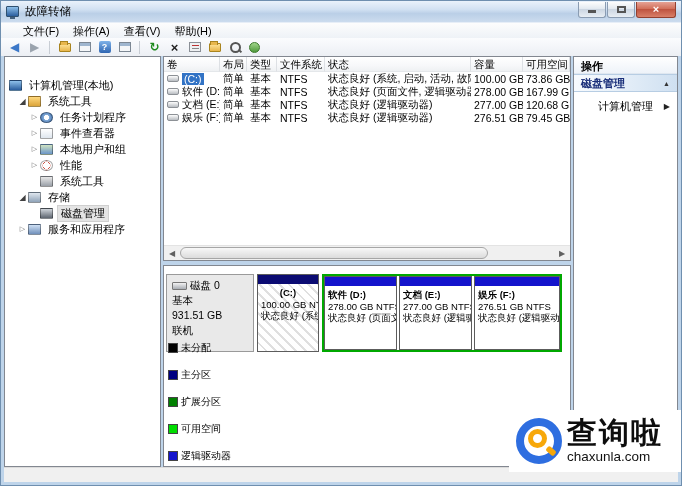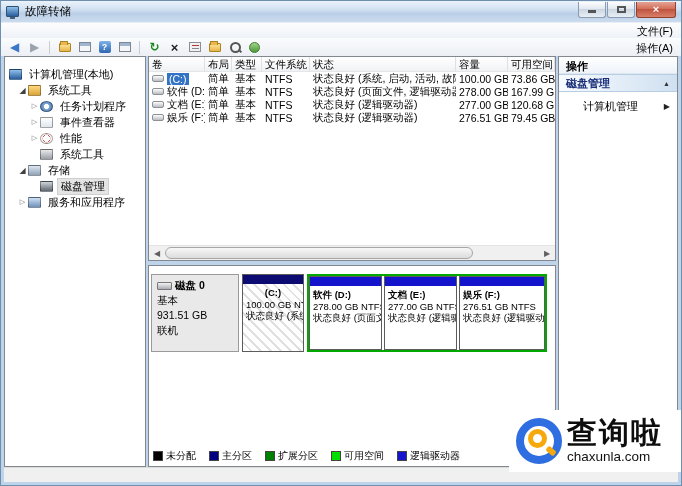--- a/index.html
+++ b/index.html
@@ -16,22 +16,22 @@
   .title-text{font-size:11.5px;margin-left:6px;}
   .caption{margin-left:auto;display:flex;gap:1px;align-items:flex-start;margin-top:-4px;}
   .cap{width:28px;height:16px;border:1px solid #8a9cb2;border-top:none;
     border-radius:0 0 3px 3px;display:flex;align-items:center;justify-content:center;
     background:linear-gradient(#fdfdfd,#e2e9f0 45%,#ccd6e2 50%,#e8eef4);font-size:9px;color:#333;}
   .cap .glyph-min{width:8px;height:3px;background:#555;margin-top:5px;}
   .cap .glyph-max{width:9px;height:7px;border:2px solid #555;}
   .cap.close{width:40px;color:#fff;border-color:#93402f;font-weight:bold;font-size:11px;
     background:linear-gradient(#e5a295,#d2705a 45%,#bf5440 50%,#d97f68);}
   
-  .menubar{height:16px;background:linear-gradient(#fdfdfd,#eef2f7);display:flex;align-items:flex-end;
-    padding:0 1px;font-size:11px;border-top:1px solid #e7eef7;flex-direction:column;}
+  .menubar{height:16px;background:linear-gradient(#fdfdfd,#eef2f7);display:flex;align-items:flex-start;
+    padding:0 15px;font-size:11px;border-top:1px solid #e7eef7;}
   .menu-item{padding:1px 7px;}
   .toolbar{height:18px;background:linear-gradient(#fbfcfe,#eceff4);display:flex;align-items:center;
     padding:0 5px;gap:3px;}
   .tsep{width:1px;height:13px;background:#c8cdd4;margin:0 3px;}
   .tbtn{width:17px;height:16px;display:flex;align-items:center;justify-content:center;font-size:11px;}
   .arrow-back{color:#3c78c8;font-size:12px;}
   .arrow-fwd{color:#9aa3ad;font-size:12px;}
   .mini-window{width:12px;height:10px;border:1px solid #7c8793;background:#f4f6f8;position:relative;}
   .mini-window::before{content:"";position:absolute;left:0;top:0;right:0;height:3px;background:#9fb6cf;}
   .mini-folder{width:12px;height:9px;background:linear-gradient(#ffe49a,#e8b64c);border:1px solid #a9841f;border-radius:1px;position:relative;}
@@ -44,21 +44,21 @@
   .mini-props::before{content:"";position:absolute;left:2px;top:2px;width:7px;height:1px;background:#b33;}
   .mini-props::after{content:"";position:absolute;left:2px;top:5px;width:7px;height:1px;background:#888;}
   .mini-search{position:relative;width:12px;height:12px;}
   .mini-search::before{content:"";position:absolute;left:1px;top:1px;width:7px;height:7px;border:2px solid #555;border-radius:50%;}
   .mini-search::after{content:"";position:absolute;left:9px;top:9px;width:4px;height:2px;background:#555;transform:rotate(45deg);}
   .mini-gear{width:11px;height:11px;background:linear-gradient(#9fd48a,#4f9a3c);border-radius:50%;border:1px solid #3c7a2c;}
   
   .content{position:absolute;top:55px;bottom:18px;left:3px;right:3px;display:flex;gap:2px;}
   .pane{border:1px solid #828790;background:#fff;}
   
-  .tree{width:142px;padding-top:9px;font-size:11px;overflow:hidden;}
+  .tree{width:157px;padding-top:20px;font-size:11px;overflow:hidden;}
   .trow{height:16px;display:flex;align-items:center;white-space:nowrap;}
   .exp{width:11px;text-align:center;font-size:7px;color:#6a6a6a;flex:none;}
   .exp.open{color:#404040;font-size:8px;}
   .ic{width:13px;height:11px;flex:none;margin-right:4px;border-radius:1px;border:1px solid rgba(0,0,0,.35);}
   .ic-computer{background:linear-gradient(#8ec0ea,#2b5e9e);}
   .ic-system-tools{background:linear-gradient(#ffd97e,#dba43a);}
   .ic-task-scheduler{background:radial-gradient(circle at 50% 50%,#fff 35%,#7fa8d6 40%,#3a6aa8);border-radius:50%;}
   .ic-event-viewer{background:linear-gradient(#fff,#dfe6ee);position:relative;}
   .ic-shared-folders{background:linear-gradient(#ffe49a,#e8b64c);}
   .ic-local-users{background:linear-gradient(#cfe3c2,#6c96c8);}
@@ -87,33 +87,33 @@
   .hscroll{height:15px;flex:none;background:#f0f0f0;border-top:1px solid #e3e3e3;display:flex;align-items:center;padding:0 1px;}
   .sbtn{width:14px;text-align:center;font-size:8px;color:#606060;}
   .strack{flex:1;height:12px;position:relative;}
   .sthumb{position:absolute;left:1px;top:0;width:82%;height:12px;border:1px solid #a6a6a6;border-radius:6px;
     background:linear-gradient(#f8f8f8,#dcdcdc);}
   .splitter{height:4px;}
   
   .disk-pane{flex:1;position:relative;overflow:hidden;}
   .disk-strip{position:absolute;top:8px;left:2px;display:flex;height:78px;}
   .disk-head{width:88px;background:#e9e9e9;border:1px solid #9a9a9a;padding:3px 5px;font-size:10.5px;line-height:15px;}
-  .disk-head .dname{font-weight:bold;display:flex;align-items:center;gap:3px;}
+  .disk-head .dname{font-weight:normal;display:flex;align-items:center;gap:3px;}
   .disk-ico{width:15px;height:8px;background:linear-gradient(#f2f2f2,#a8adb3);border:1px solid #777;border-radius:1px;flex:none;}
   .partition{border:1px solid #5c5c5c;display:flex;flex-direction:column;font-size:9.5px;background:#fff;}
   .p-c{width:62px;margin-left:3px;}
   .part-bar{height:9px;flex:none;}
   .part-body{flex:1;padding:3px 3px;line-height:11.5px;overflow:hidden;white-space:nowrap;}
   .hatch{background:repeating-linear-gradient(45deg,#fff 0 5px,#e0e0e0 5px 7px);}
   .extended{display:flex;border:2px solid #00a800;margin-left:3px;gap:2px;background:#fff;padding:0;}
   .p-d{width:73px;border:1px solid #5c5c5c;}
   .p-e{width:73px;border:1px solid #5c5c5c;}
   .p-f{width:86px;border:1px solid #5c5c5c;}
   .pname{font-weight:bold;}
-  .legend{position:absolute;left:4px;bottom:3px;display:flex;gap:13px;font-size:10px;align-items:flex-start;}
+  .legend{position:absolute;left:4px;bottom:3px;display:flex;gap:13px;font-size:10px;align-items:flex-start;flex-direction:column;}
   .legend-item{display:flex;align-items:center;gap:3px;}
   .swatch{width:10px;height:10px;border:1px solid #444;}
   
   .actions{flex:1;font-size:11px;overflow:hidden;}
   .actions-title{padding:2px 7px;font-weight:bold;background:linear-gradient(#fff,#eef3f9);
     border-bottom:1px solid #dfe7f0;height:17px;}
   .actions-section{height:18px;display:flex;align-items:center;padding:0 7px;
     background:linear-gradient(90deg,#f8fbfe,#cfe0f1);border-top:1px solid #b7cde3;border-bottom:1px solid #b7cde3;
     color:#1a2f7a;font-weight:bold;}
   .actions-section .chev{margin-left:auto;font-size:7px;color:#333;}
@@ -206,20 +206,25 @@
       </div>
       <div class="trow" style="padding-left:24px">
         <span class="exp">▷</span>
         <span class="ic ic-task-scheduler"></span>
         <span class="tlabel">任务计划程序</span>
       </div>
       <div class="trow" style="padding-left:24px">
         <span class="exp">▷</span>
         <span class="ic ic-event-viewer"></span>
         <span class="tlabel">事件查看器</span>
+      </div>
+      <div class="trow" style="padding-left:24px">
+        <span class="exp">▷</span>
+        <span class="ic ic-local-users"></span>
+        <span class="tlabel">本地用户和组</span>
       </div>
       <div class="trow" style="padding-left:24px">
         <span class="exp">▷</span>
         <span class="ic ic-performance"></span>
         <span class="tlabel">性能</span>
       </div>
       <div class="trow" style="padding-left:35px">
         <span class="ic ic-device-manager"></span>
         <span class="tlabel">系统工具</span>
       </div>

